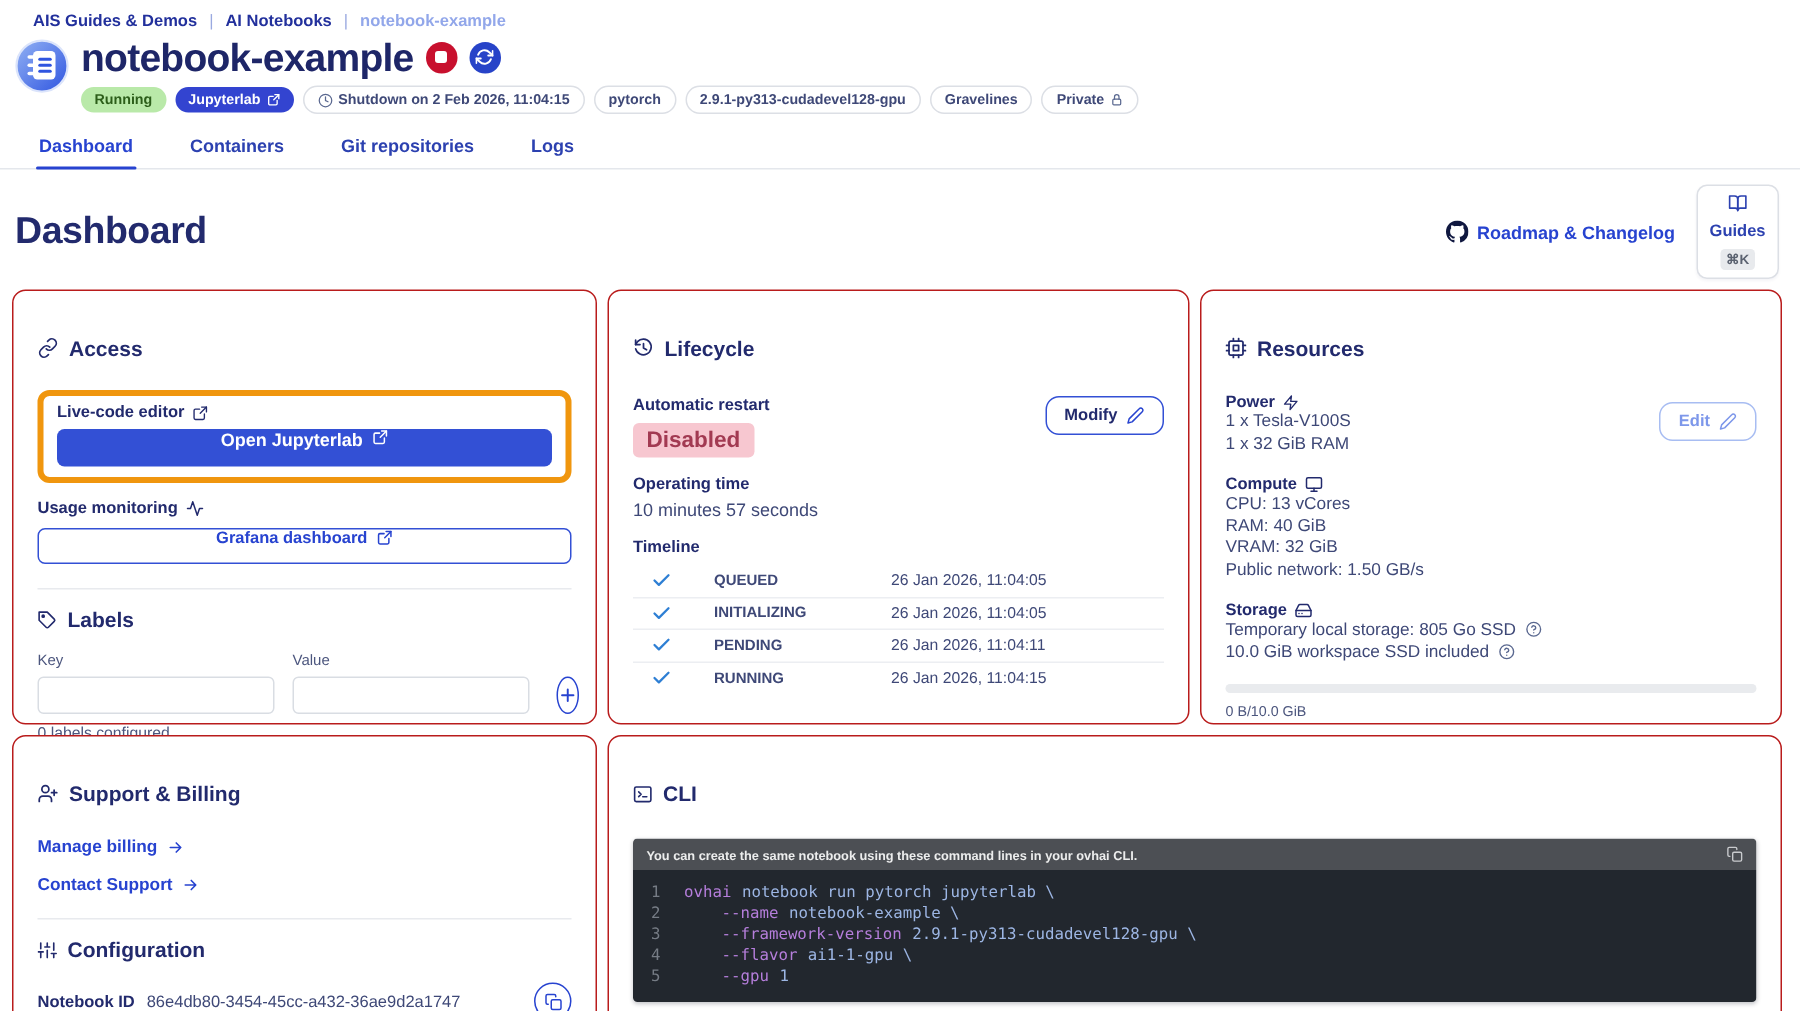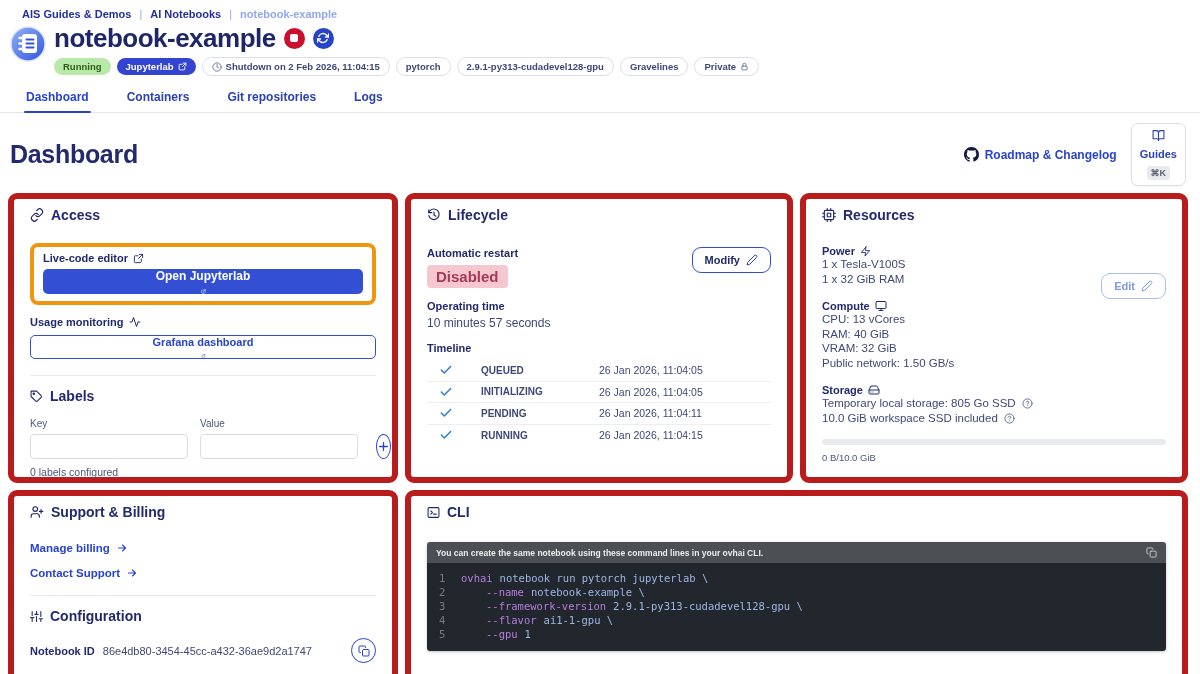--- a/index.html
+++ b/index.html
@@ -43,37 +43,37 @@
   .page-head { display:flex; align-items:center; justify-content:space-between; padding:10px 14px 0 10px; }
   .page-h1 { font-size:25px; font-weight:bold; color:#222a6d; letter-spacing:-0.3px;}
   .page-head-right { display:flex; align-items:center; gap:14px; }
   .roadmap-link { display:inline-flex; align-items:center; gap:6px; font-size:12px; font-weight:bold; color:#2743d0; cursor:pointer; }
   .guides-btn { display:inline-flex; align-items:center; gap:6px; font-size:11px; font-weight:bold; color:#2c41b0; background:#fff; border:1px solid #dcdfe5; border-radius:7px; padding:5px 8px; cursor:pointer; box-shadow:0 1px 2px rgba(30,40,100,.05);flex-direction:column;}
   .kbd { background:#e8eaed; color:#5b6270; font-size:9px; font-weight:bold; border-radius:3px; padding:2px 4px; }
 
   
   .main { padding:7px 12px 0 8px; }
   .grid-row { display:flex; gap:7px; margin-bottom:7px; }
-  .card { background:#fff; border:6px solid #b91c1c; border-radius:9px; padding:8px 16px; position:relative; }
+  .card { background:#fff; border:1px solid #b91c1c; border-radius:9px; padding:30px 16px; position:relative; }
   .card.c1 { width:390px; }
   .card.c2 { width:388px; }
   .card.c3 { width:388px; }
   .card.wide { width:783px; }
   .row1 .card { height:290px; }
   .row2 .card { height:226px; }
 
   .sec-title { display:flex; align-items:center; gap:7px; font-size:14px; font-weight:bold; color:#222a6d; }
   .sec-title svg { color:#222a6d; }
   .sub-label { font-size:11px; font-weight:bold; color:#222a6d; display:flex; align-items:center; gap:5px;}
   .body-line { font-size:11.5px; color:#3e4877; line-height:14.5px; }
   .divider { border-top:1px solid #e8eaee; margin:16px 0 12px 0; }
 
   
   .hl-box { border:4px solid #f0960e; border-radius:8px; padding:5px 9px 7px 9px; margin-top:20px; }
-  .btn { display:flex; align-items:center; justify-content:center; gap:6px; font-weight:bold; cursor:pointer; border-radius:5px;flex-direction:column; }
+  .btn { display:flex; align-items:flex-start; justify-content:center; gap:6px; font-weight:bold; cursor:pointer; border-radius:5px; }
   .btn-primary { background:#3350d5; color:#fff; font-size:12px; height:25px; width:100%; border:none; margin-top:5px;}
   .btn-outline-blue { background:#fff; border:1.5px solid #3350d5; color:#2743d0; font-size:11px; height:24px; width:100%; margin-top:7px;}
   .label-form { display:flex; align-items:flex-end; gap:12px; margin-top:14px; }
   .field { display:flex; flex-direction:column; gap:5px; }
   .field-label { font-size:10px; color:#4c567e; }
   .text-input { width:158px; height:25px; border:1px solid #d9dde3; border-radius:4px; background:#fff; padding:0 6px; font-size:11px;}
   .plus-btn { width:25px; height:25px; border-radius:50%; border:1.5px solid #2743d0; background:#fff; color:#2743d0; display:flex; align-items:center; justify-content:center; cursor:pointer; margin-left:6px;}
   .count-text { font-size:10.5px; color:#4c567e; margin-top:7px; }
 
   

